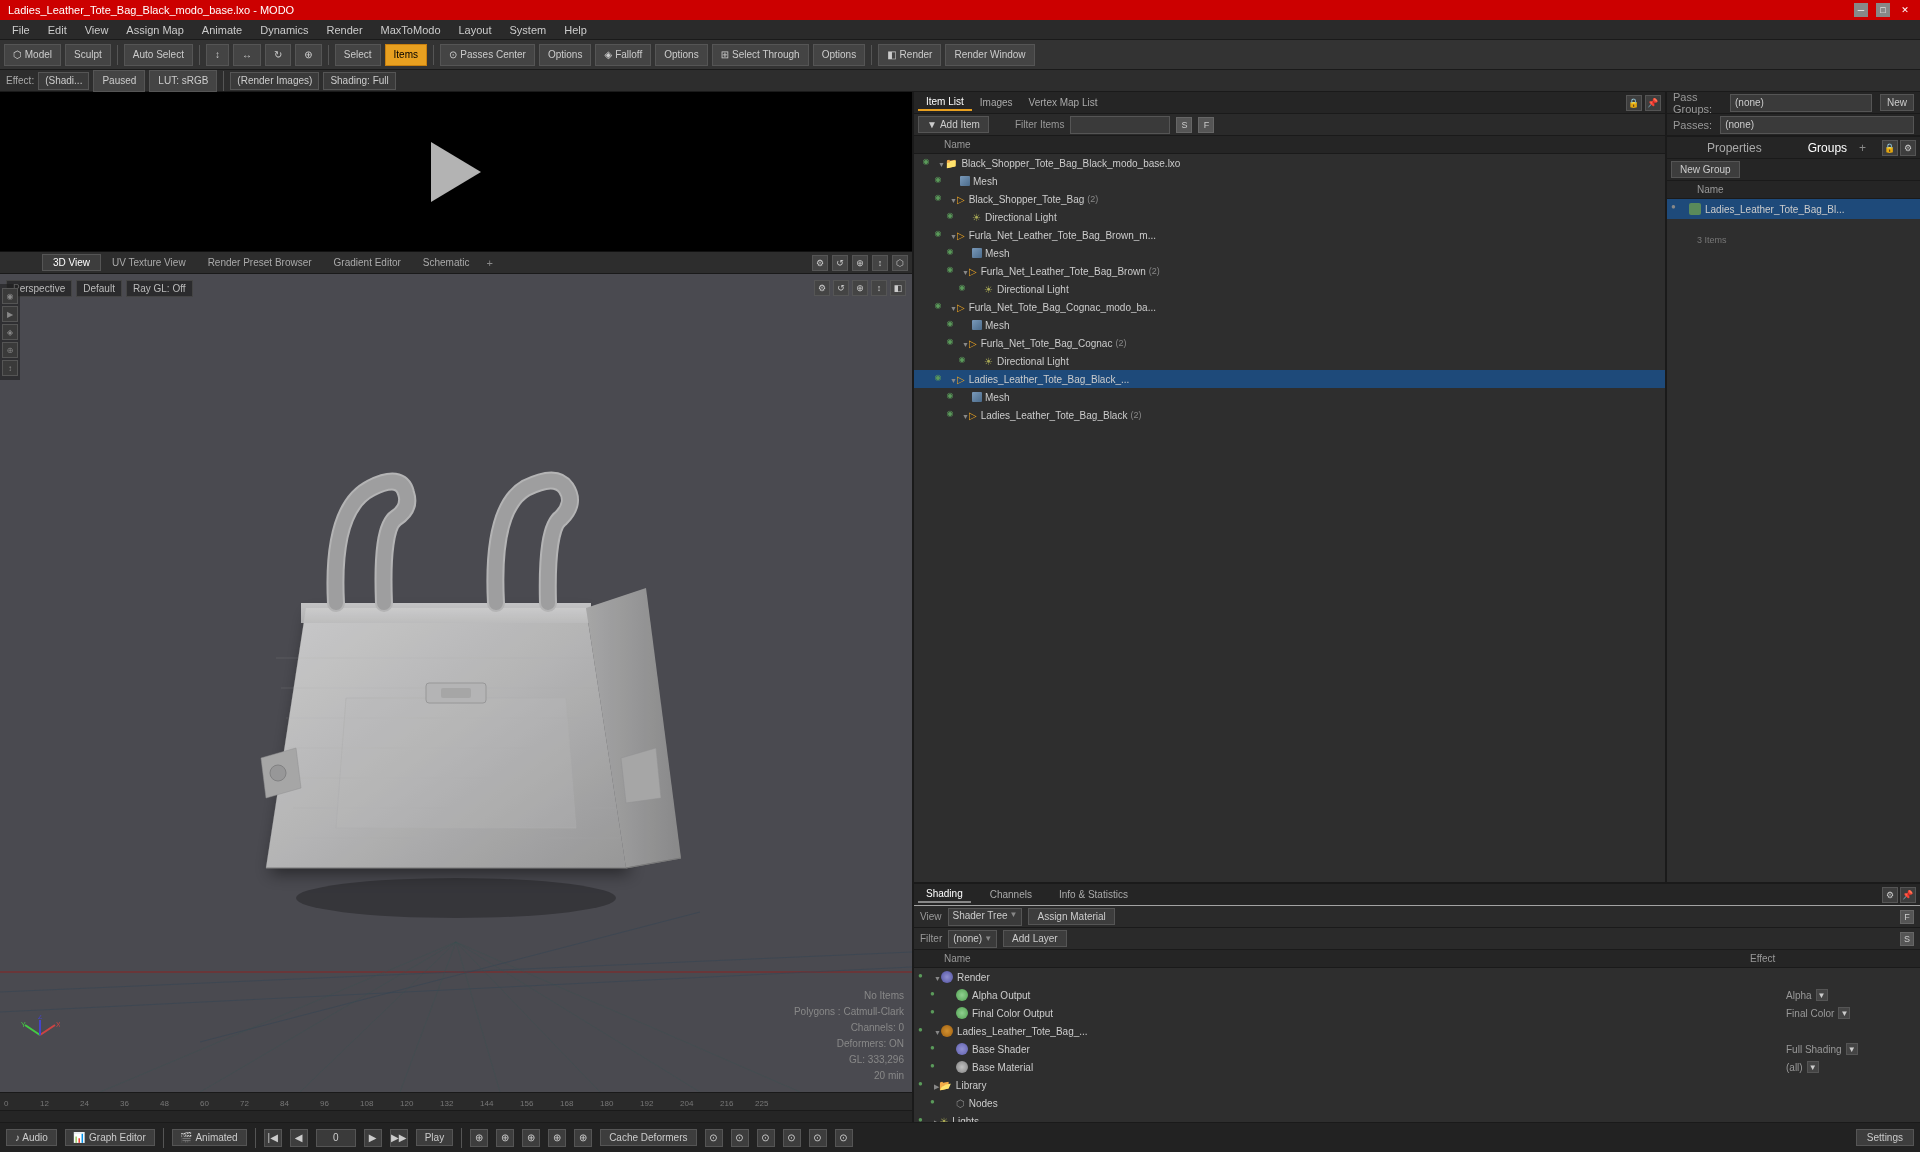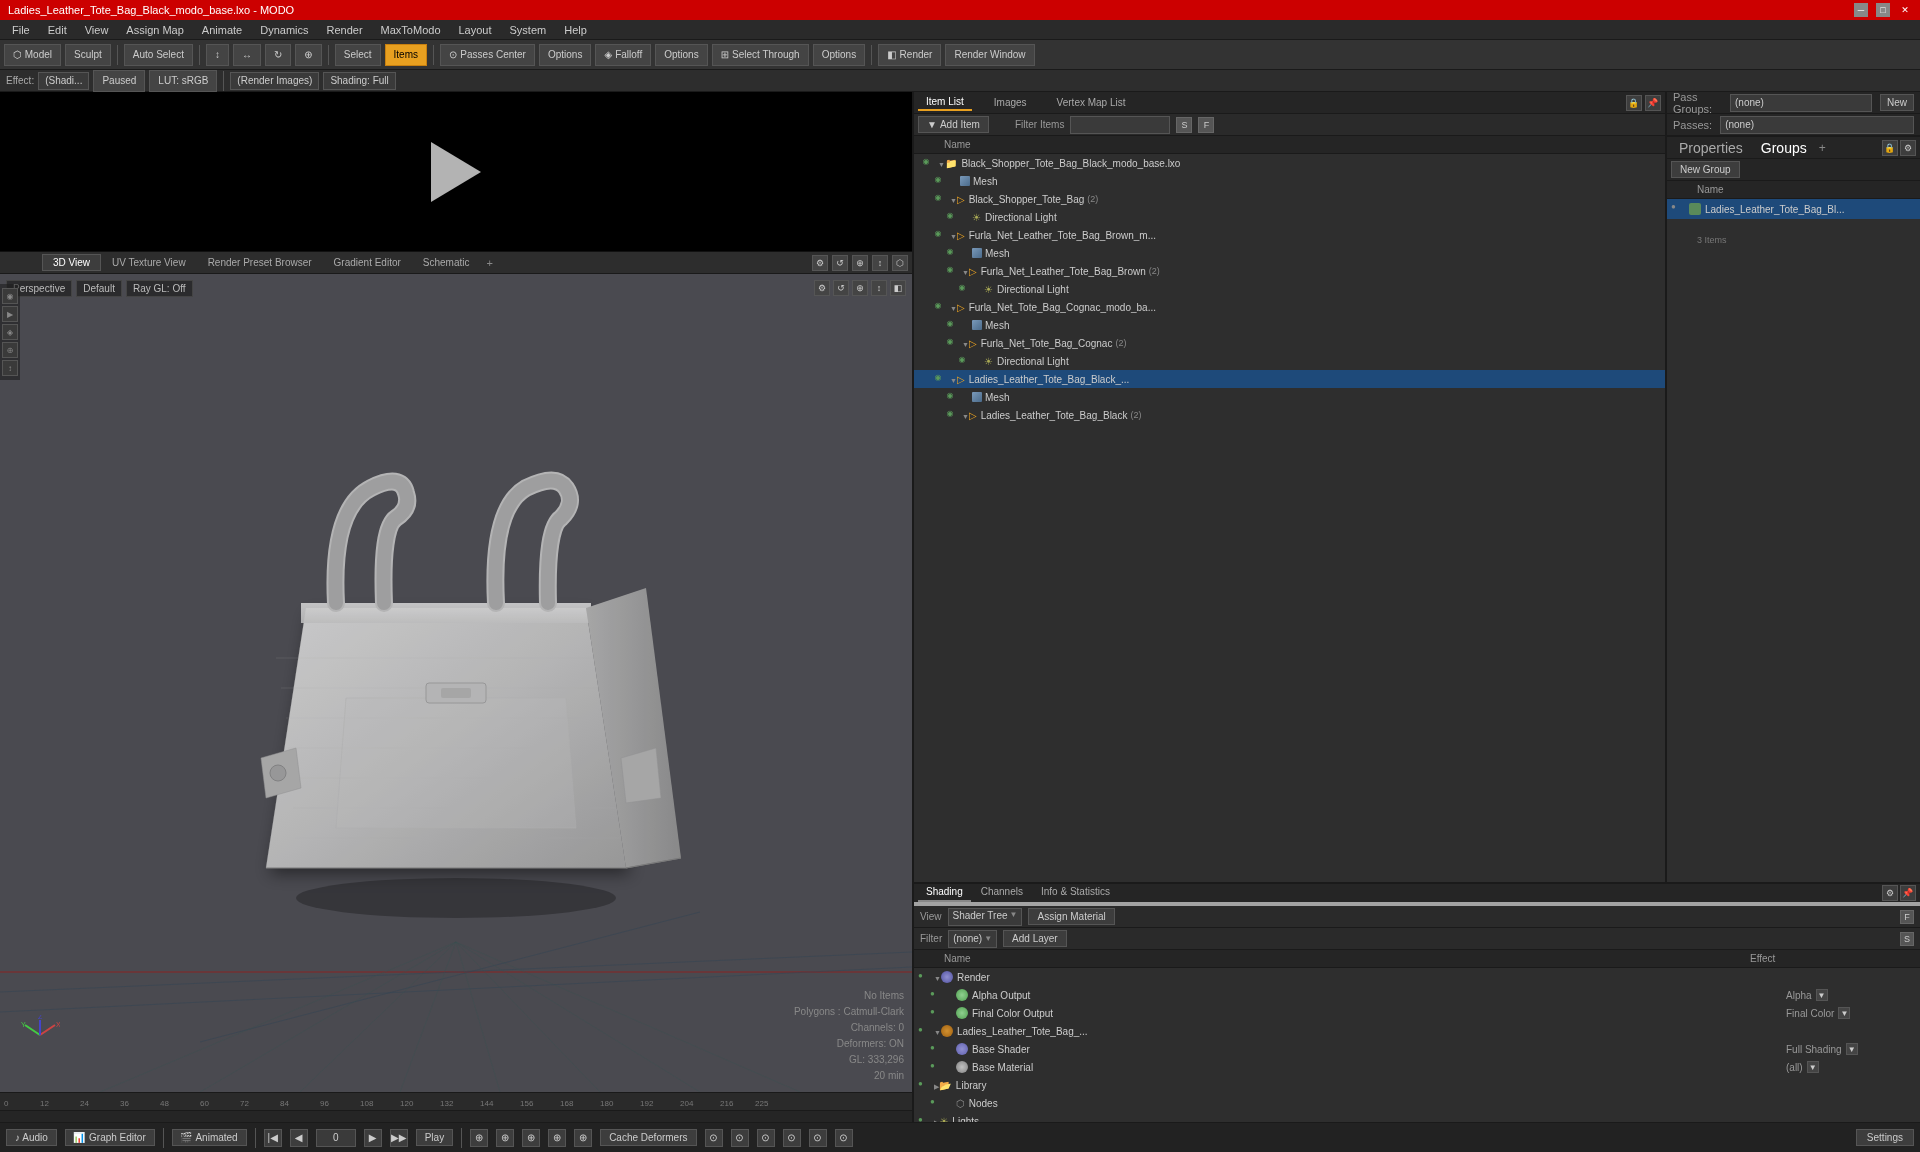--- a/index.html
+++ b/index.html
@@ -247,23 +247,24 @@
       background: #3d3d3d;
       border: 1px solid #555;
       color: #ccc;
       cursor: pointer;
       font-size: 10px;
       margin-left: 4px;
     }
     .passes-label { color: #999; margin-right: 4px; }
     .groups-tab {
       padding: 2px 8px;
-      font-size: 14px;
+      font-size: 12px;
       color: #aaa;
       cursor: pointer;
+      margin-left: 28px;
     }
     .groups-tab.active { color: #fff; }
     .add-icon { color: #888; font-size: 12px; cursor: pointer; margin-left: 2px; }
     .groups-header-right { margin-left: auto; display: flex; gap: 2px; }
     .new-group-btn {
       padding: 2px 8px;
       background: #3d3d3d;
       border: 1px solid #555;
       color: #ccc;
       cursor: pointer;
@@ -712,21 +713,21 @@
       </div>
 
     </div>
 
     <div style="width:1008px; display:flex; flex-direction:column; background:#2d2d2d; border-left:2px solid #1a1a1a;">
 
       <div style="display:flex; flex:1; min-height:0;">
 
         <div style="flex:1; display:flex; flex-direction:column; background:#2e2e2e; min-width:0;">
 
-          <div style="height:22px; background:#252525; display:flex; align-items:center; padding:0 4px; gap:14px; border-bottom:1px solid #1a1a1a;">
+          <div style="height:22px; background:#252525; display:flex; align-items:center; padding:0 4px; gap:0; border-bottom:1px solid #1a1a1a;">
             <span class="panel-tab active">Item List</span>
             <span class="panel-tab">Images</span>
             <span class="panel-tab">Vertex Map List</span>
             <div class="panel-header-right" style="margin-left:auto; display:flex; gap:3px; align-items:center;">
               <button class="panel-icon-btn">🔒</button>
               <button class="panel-icon-btn">📌</button>
             </div>
           </div>
 
           <div style="height:22px; background:#2a2a2a; display:flex; align-items:center; padding:0 4px; gap:6px; border-bottom:1px solid #1a1a1a;">
@@ -897,21 +898,21 @@
               <span style="font-size:10px; color:#ccc; flex:1; white-space:nowrap; overflow:hidden; text-overflow:ellipsis;">Ladies_Leather_Tote_Bag_Bl...</span>
             </div>
             <div style="padding:16px 30px; font-size:9px; color:#777;">3 Items</div>
           </div>
 
         </div>
       </div>
 
       <div style="height:240px; background:#2e2e2e; border-top:2px solid #1a1a1a; display:flex; flex-direction:column;">
 
-        <div style="height:22px; background:#252525; display:flex; padding:0 4px; gap:2px; border-bottom:4px solid #a3a3a3;">
+        <div style="height:22px; background:#252525; display:flex; align-items:center; padding:0 4px; gap:11px; border-bottom:1px solid #a3a3a3;">
           <span class="shading-tab active">Shading</span>
           <span class="shading-tab">Channels</span>
           <span class="shading-tab">Info &amp; Statistics</span>
           <div style="margin-left:auto; display:flex; gap:2px; align-items:center;">
             <button class="panel-icon-btn">⚙</button>
             <button class="panel-icon-btn">📌</button>
           </div>
         </div>
 
         <div style="height:22px; background:#2a2a2a; display:flex; align-items:center; padding:0 6px; gap:6px; border-bottom:1px solid #1a1a1a;">

